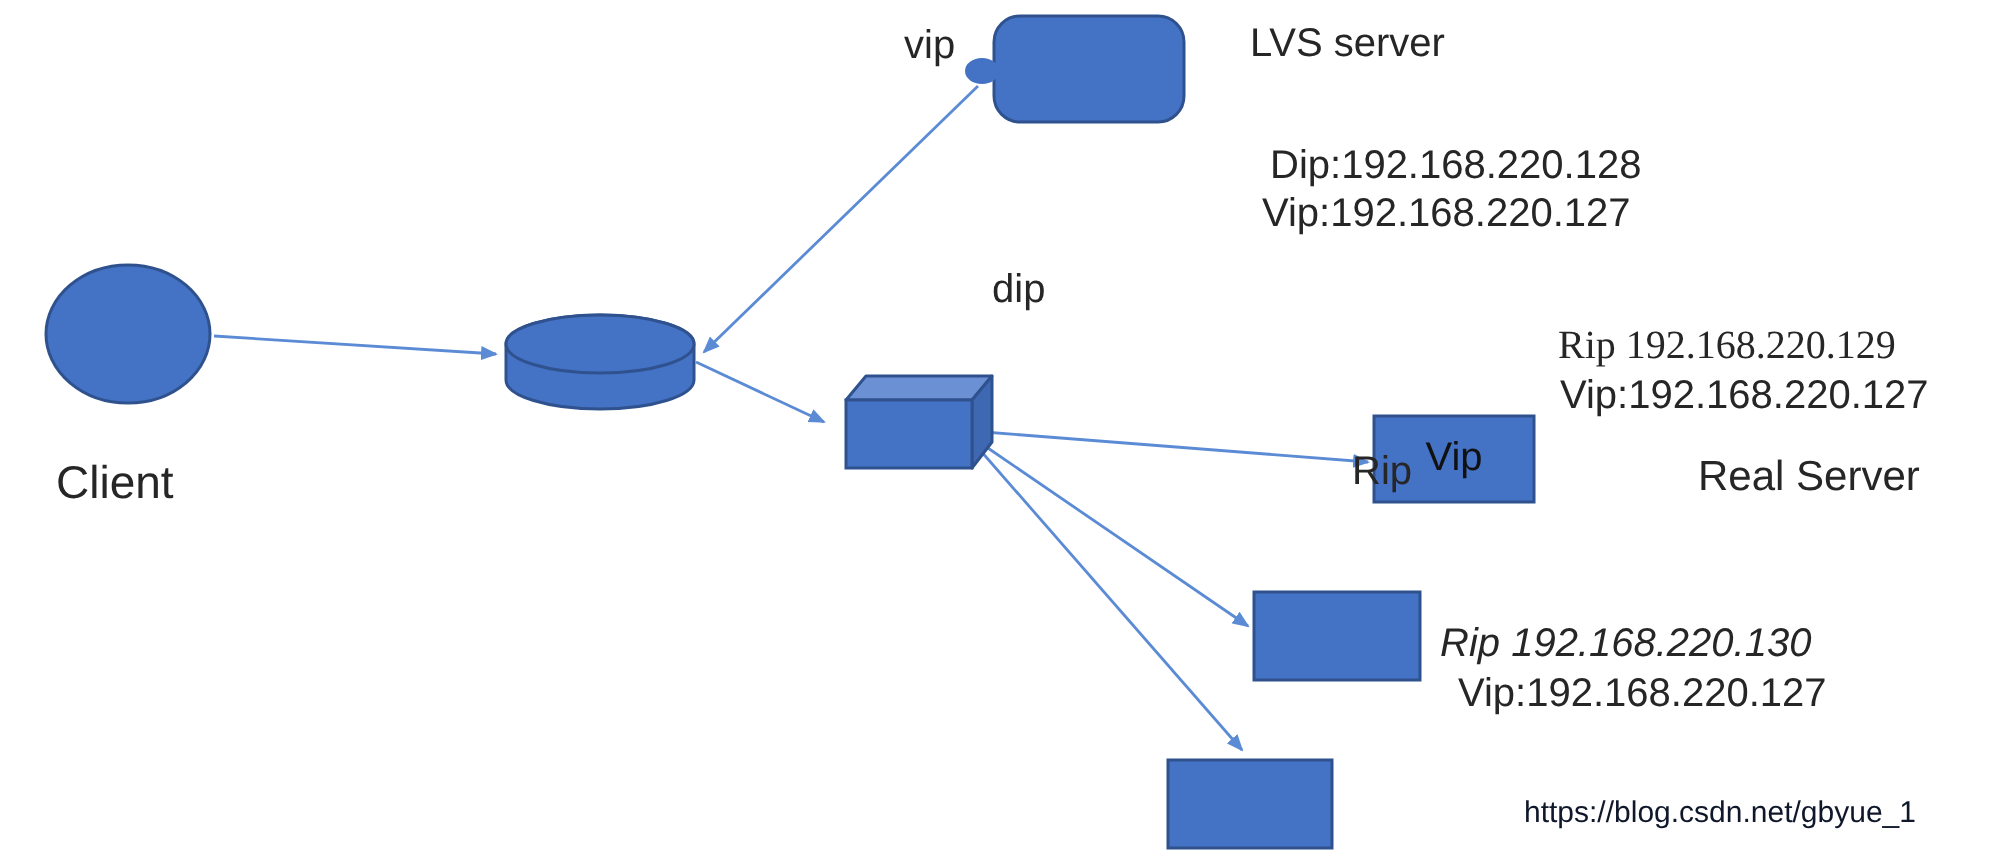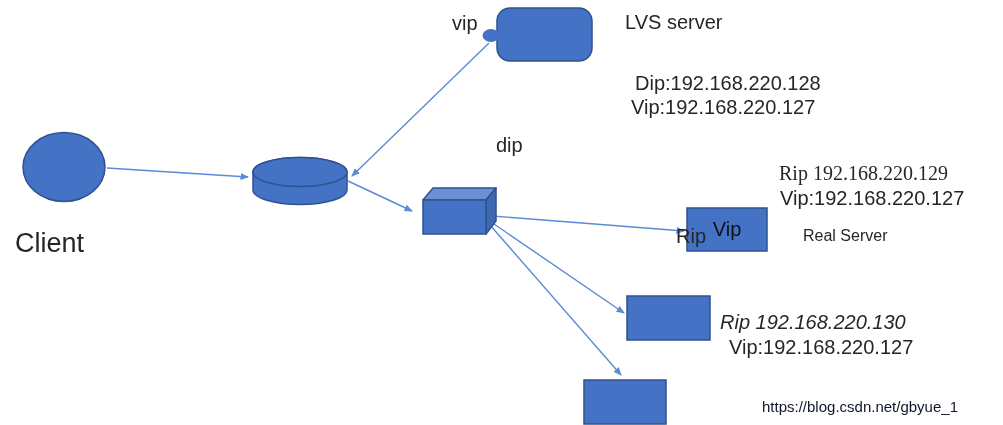--- a/index.html
+++ b/index.html
@@ -20,35 +20,35 @@
     left: 0;
     top: 0;
   }
   .lbl {
     position: absolute;
     color: #262626;
     font-size: 20px;
     line-height: 1.15;
     white-space: nowrap;
   }
-  .lbl-client   { left: 15px;  top: 228px; font-size: 27px; }
+  .lbl-client   { left: 28px;  top: 228px; font-size: 23px; }
   .lbl-vip      { left: 452px; top: 12px; }
   .lbl-dip      { left: 496px; top: 110px; margin-top: 24px; }
   .lbl-lvs      { left: 625px; top: 11px; }
   .lbl-lvs-dip  { left: 635px; top: 72px; }
   .lbl-lvs-vip  { left: 631px; top: 96px; }
   .lbl-rip      { left: 648px; top: 225px; margin-left: 28px; }
   .lbl-vipbox   {
     left: 687px; top: 208px; width: 80px; height: 43px;
     display: flex; align-items: center; justify-content: center;
     color: #111111; font-size: 20px;
   }
   .lbl-rs1-rip  { left: 779px; top: 162px; font-family: Liberation Serif, serif; }
   .lbl-rs1-vip  { left: 780px; top: 187px; }
-  .lbl-realsrv  { left: 803px; top: 227px; font-size: 16px; }
+  .lbl-realsrv  { left: 849px; top: 227px; font-size: 21px; }
   .lbl-rs2-rip  { left: 720px; top: 311px; font-style: italic; }
   .lbl-rs2-vip  { left: 729px; top: 336px; }
   .lbl-watermark {
     left: 762px; top: 398px;
     color: #0f172a; font-size: 15px;
   }
   
   .shape       { fill: #4472C4; stroke: #2F528F; stroke-width: 1.5; }
   .shape-nostroke { fill: #4472C4; stroke: none; }
   .cube-top    { fill: #6C90D4; stroke: #2F528F; stroke-width: 1.5; stroke-linejoin: round; }

